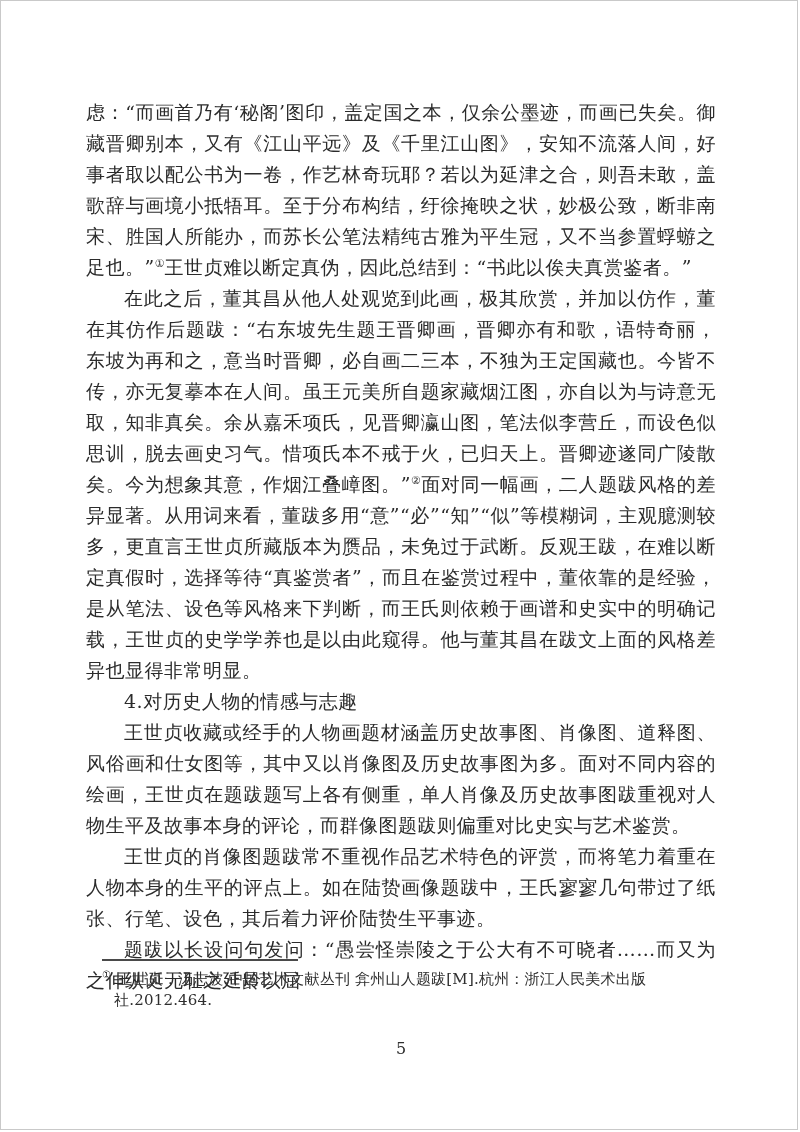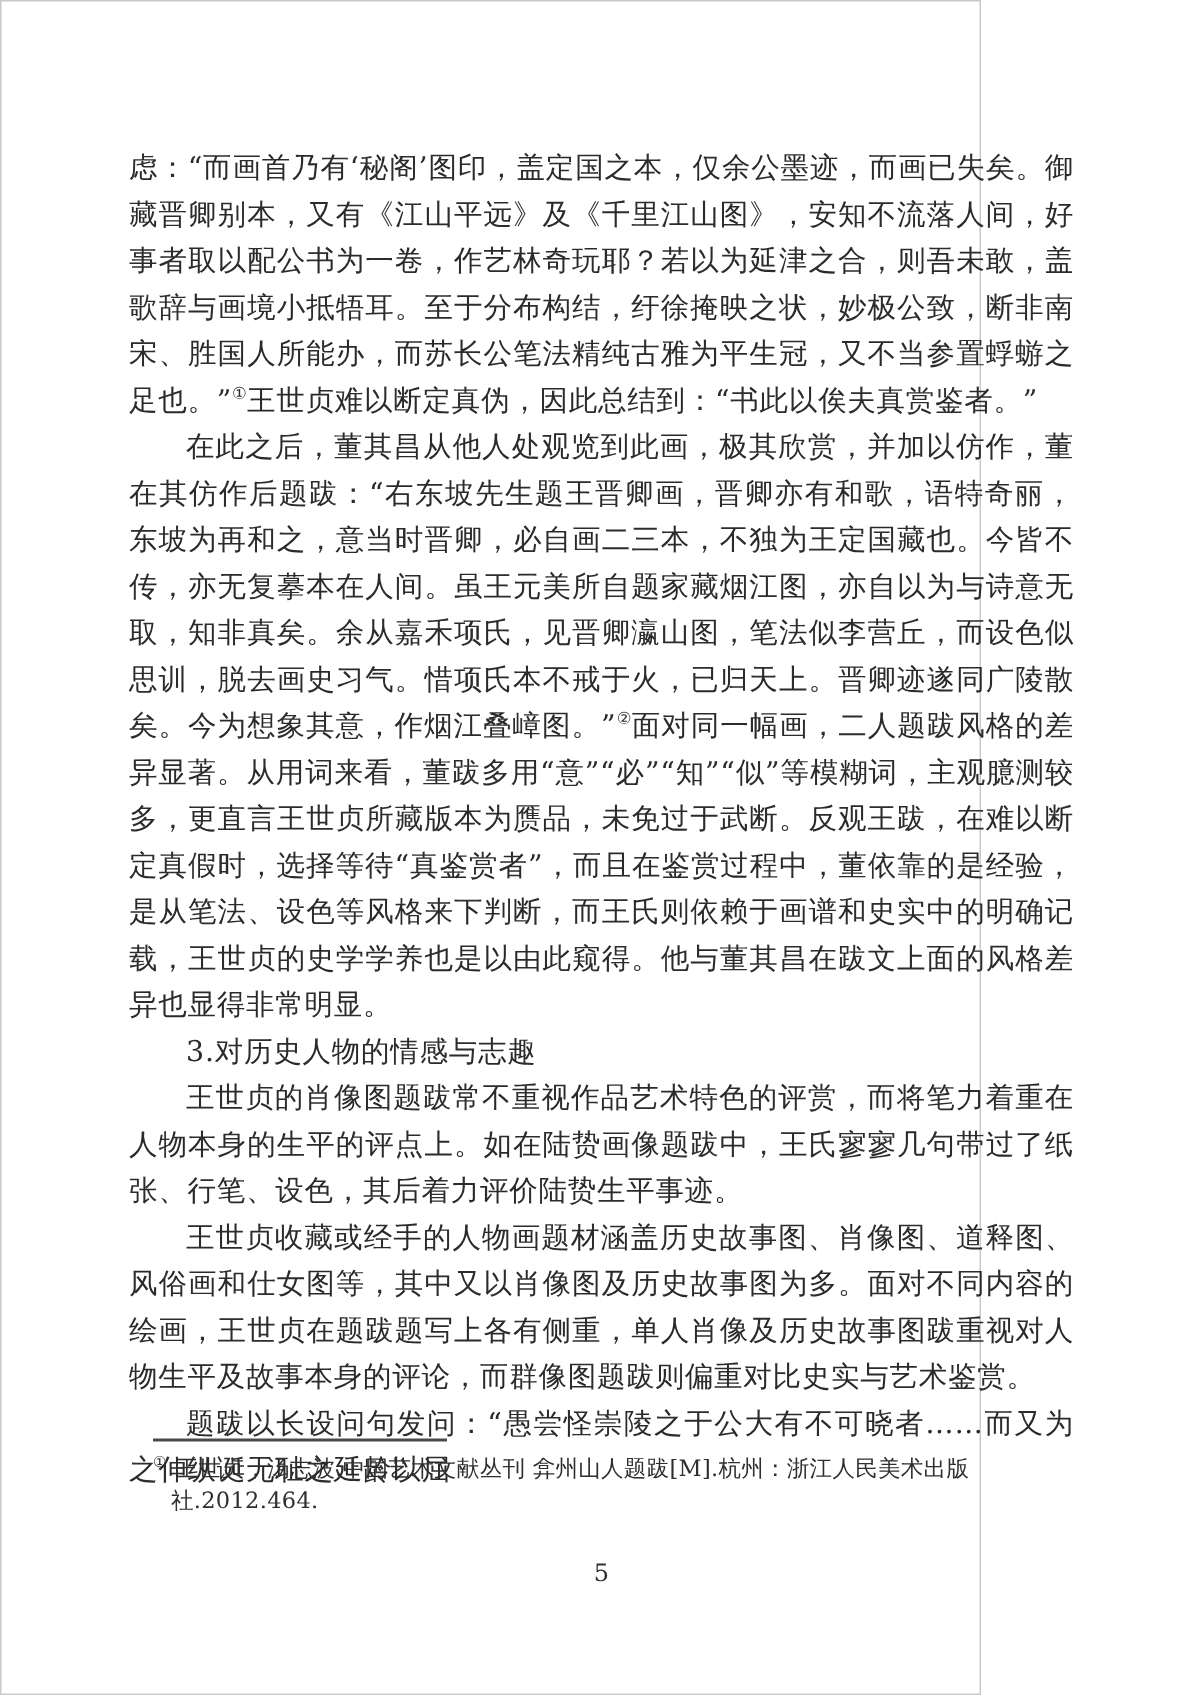--- a/index.html
+++ b/index.html
@@ -6,21 +6,21 @@
   body {
     width: 800px; height: 1132px;
     background: #ffffff;
     font-family: "DejaVu Serif", "Liberation Serif", serif;
     color: #2b2b2b;
     position: relative;
     overflow: hidden;
   }
   .page {
     position: absolute; left: 0; top: 0;
-    width: 654px; height: 1130px;
+    width: 798px; height: 1130px;
     border: 1px solid #c9c9c9;
     background: #fff;
     box-sizing: border-box;
   }
   .body-text {
     position: absolute;
     left: 85px; top: 96px;
     width: 630px;
   }
   .body-text p.para {
@@ -75,23 +75,23 @@
   }
 </style>
 </head>
 <body>
 
 <div class="page">
 
   <div class="body-text">
       <p class="para"><span>虑：“而画首乃有‘秘阁’图印，盖定国之本，仅余公墨迹，而画已失矣。御藏晋卿别本，又有《江山平远》及《千里江山图》，安知不流落人间，好事者取以配公书为一卷，作艺林奇玩耶？若以为延津之合，则吾未敢，盖歌辞与画境小抵牾耳。至于分布构结，纡徐掩映之状，妙极公致，断非南宋、胜国人所能办，而苏长公笔法精纯古雅为平生冠，又不当参置蜉蝣之足也。”</span><sup class="fnref">①</sup><span>王世贞难以断定真伪，因此总结到：“书此以俟夫真赏鉴者。”</span></p>
       <p class="para indent"><span>在此之后，董其昌从他人处观览到此画，极其欣赏，并加以仿作，董在其仿作后题跋：“右东坡先生题王晋卿画，晋卿亦有和歌，语特奇丽，东坡为再和之，意当时晋卿，必自画二三本，不独为王定国藏也。今皆不传，亦无复摹本在人间。虽王元美所自题家藏烟江图，亦自以为与诗意无取，知非真矣。余从嘉禾项氏，见晋卿瀛山图，笔法似李营丘，而设色似思训，脱去画史习气。惜项氏本不戒于火，已归天上。晋卿迹遂同广陵散矣。今为想象其意，作烟江叠嶂图。”</span><sup class="fnref">②</sup><span>面对同一幅画，二人题跋风格的差异显著。从用词来看，董跋多用“意”“必”“知”“似”等模糊词，主观臆测较多，更直言王世贞所藏版本为赝品，未免过于武断。反观王跋，在难以断定真假时，选择等待“真鉴赏者”，而且在鉴赏过程中，董依靠的是经验，是从笔法、设色等风格来下判断，而王氏则依赖于画谱和史实中的明确记载，王世贞的史学学养也是以由此窥得。他与董其昌在跋文上面的风格差异也显得非常明显。</span></p>
-      <p class="para indent"><span>3.对历史人物的情感与志趣</span></p>
+      <p class="para indent"><span>4.对历史人物的情感与志趣</span></p>
+      <p class="para indent"><span>王世贞收藏或经手的人物画题材涵盖历史故事图、肖像图、道释图、风俗画和仕女图等，其中又以肖像图及历史故事图为多。面对不同内容的绘画，王世贞在题跋题写上各有侧重，单人肖像及历史故事图跋重视对人物生平及故事本身的评论，而群像图题跋则偏重对比史实与艺术鉴赏。</span></p>
       <p class="para indent"><span>王世贞的肖像图题跋常不重视作品艺术特色的评赏，而将笔力着重在人物本身的生平的评点上。如在陆贽画像题跋中，王氏寥寥几句带过了纸张、行笔、设色，其后着力评价陆贽生平事迹。</span></p>
-      <p class="para indent"><span>王世贞收藏或经手的人物画题材涵盖历史故事图、肖像图、道释图、风俗画和仕女图等，其中又以肖像图及历史故事图为多。面对不同内容的绘画，王世贞在题跋题写上各有侧重，单人肖像及历史故事图跋重视对人物生平及故事本身的评论，而群像图题跋则偏重对比史实与艺术鉴赏。</span></p>
       <p class="para indent"><span>题跋以长设问句发问：“愚尝怪崇陵之于公大有不可晓者……而又为之伸纵诞无耻之延龄以屈</span></p>
     </div>
 
   <div class="footnote-area">
     <div class="footnote-sep"></div>
     <div>
         <div class="footnote"><sup class="fnmark">①</sup><span>王世贞，汤志波.中国艺术文献丛刊 弇州山人题跋[M].杭州：浙江人民美术出版社.2012.464.</span></div>
       </div>
   </div>
 

